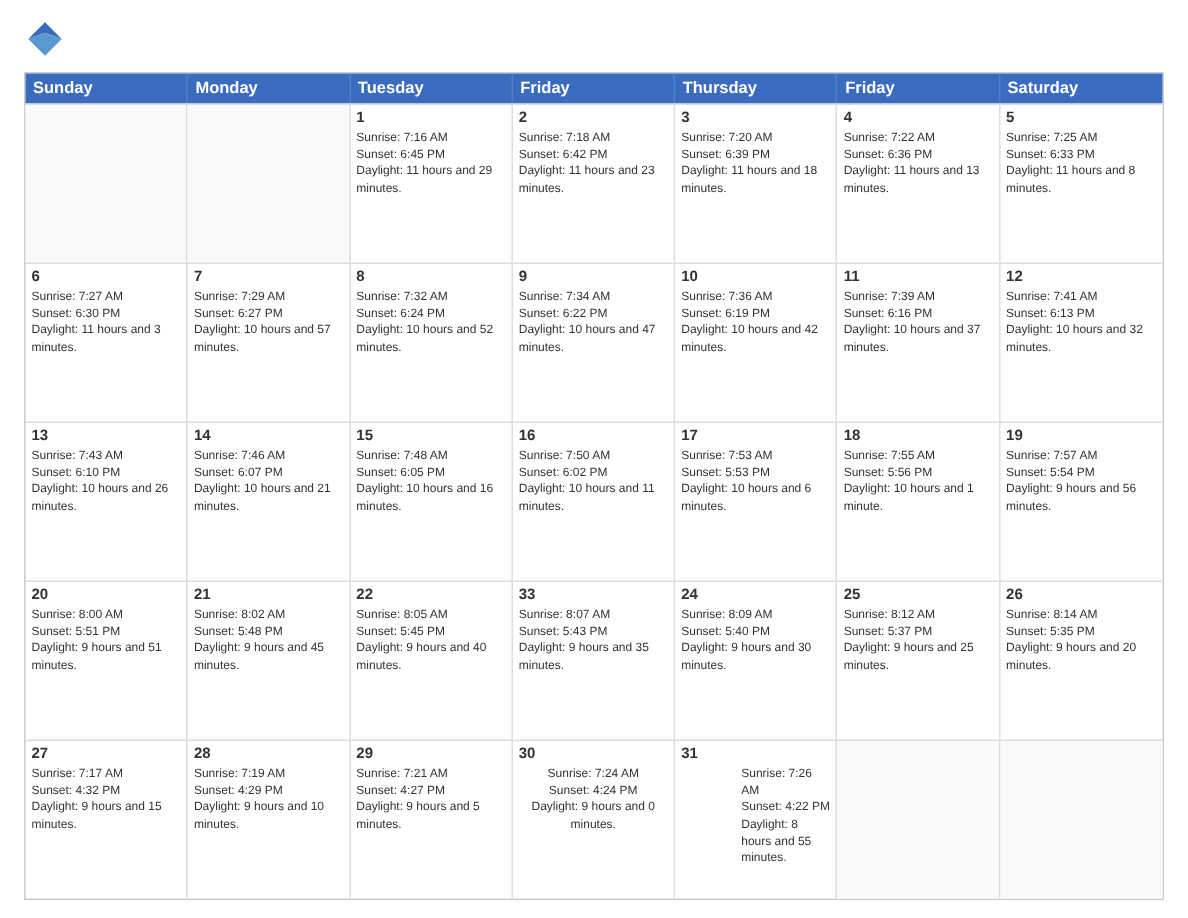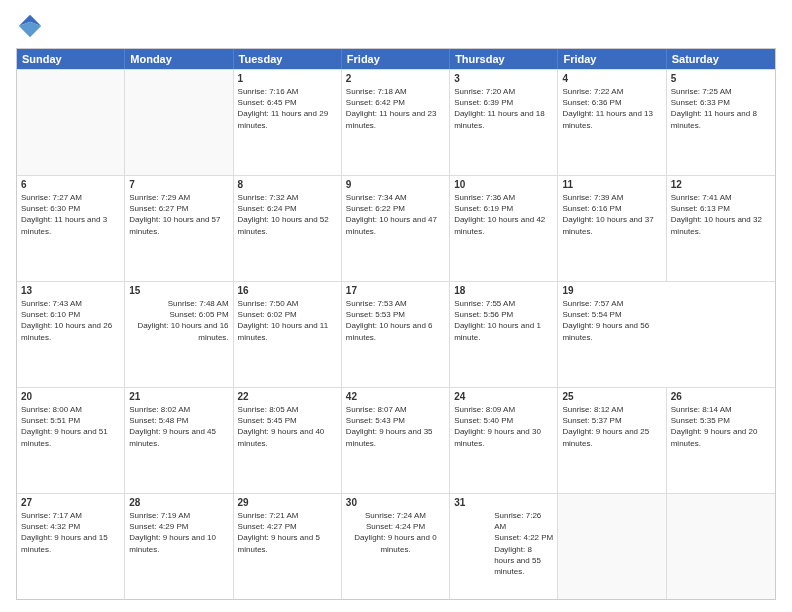--- a/index.html
+++ b/index.html
@@ -215,22 +215,28 @@
           </div>
         </div>
         <div class="cal-row">
           <div class="cal-cell">
             <span class="cell-day">13</span>
             <div class="cell-info" style="white-space: pre-line;">Sunrise: 7:43 AM
 Sunset: 6:10 PM
 Daylight: 10 hours and 26 minutes.</div>
           </div>
           <div class="cal-cell">
+            <span class="cell-day">14</span>
+            <div class="cell-info" style="white-space: pre-line;">Sunrise: 7:46 AM
+Sunset: 6:07 PM
+Daylight: 10 hours and 21 minutes.</div>
+          </div>
+          <div class="cal-cell">
             <span class="cell-day">15</span>
-            <div class="cell-info" style="white-space: pre-line; text-align: right;">Sunrise: 7:48 AM
+            <div class="cell-info" style="white-space: pre-line;">Sunrise: 7:48 AM
 Sunset: 6:05 PM
 Daylight: 10 hours and 16 minutes.</div>
           </div>
           <div class="cal-cell">
             <span class="cell-day">16</span>
             <div class="cell-info" style="white-space: pre-line;">Sunrise: 7:50 AM
 Sunset: 6:02 PM
 Daylight: 10 hours and 11 minutes.</div>
           </div>
           <div class="cal-cell">
@@ -265,21 +271,21 @@
 Sunset: 5:48 PM
 Daylight: 9 hours and 45 minutes.</div>
           </div>
           <div class="cal-cell">
             <span class="cell-day">22</span>
             <div class="cell-info" style="white-space: pre-line;">Sunrise: 8:05 AM
 Sunset: 5:45 PM
 Daylight: 9 hours and 40 minutes.</div>
           </div>
           <div class="cal-cell">
-            <span class="cell-day">42</span>
+            <span class="cell-day">33</span>
             <div class="cell-info" style="white-space: pre-line;">Sunrise: 8:07 AM
 Sunset: 5:43 PM
 Daylight: 9 hours and 35 minutes.</div>
           </div>
           <div class="cal-cell">
             <span class="cell-day">24</span>
             <div class="cell-info" style="white-space: pre-line;">Sunrise: 8:09 AM
 Sunset: 5:40 PM
 Daylight: 9 hours and 30 minutes.</div>
           </div>

